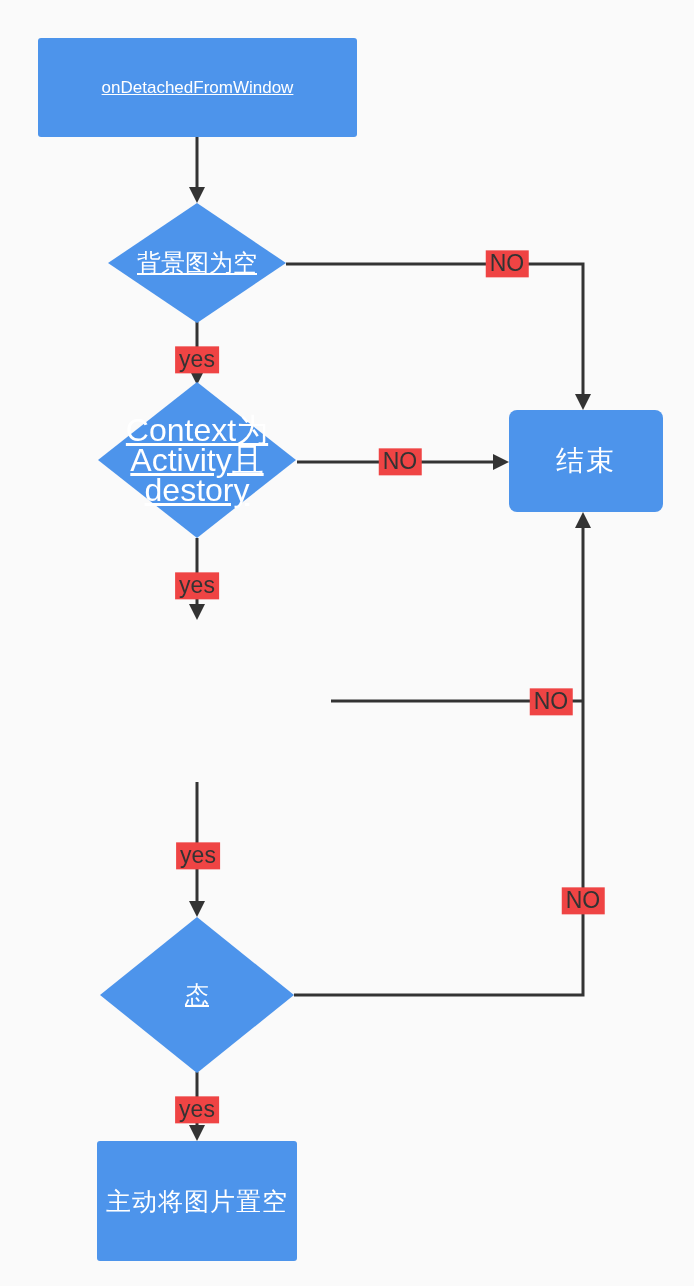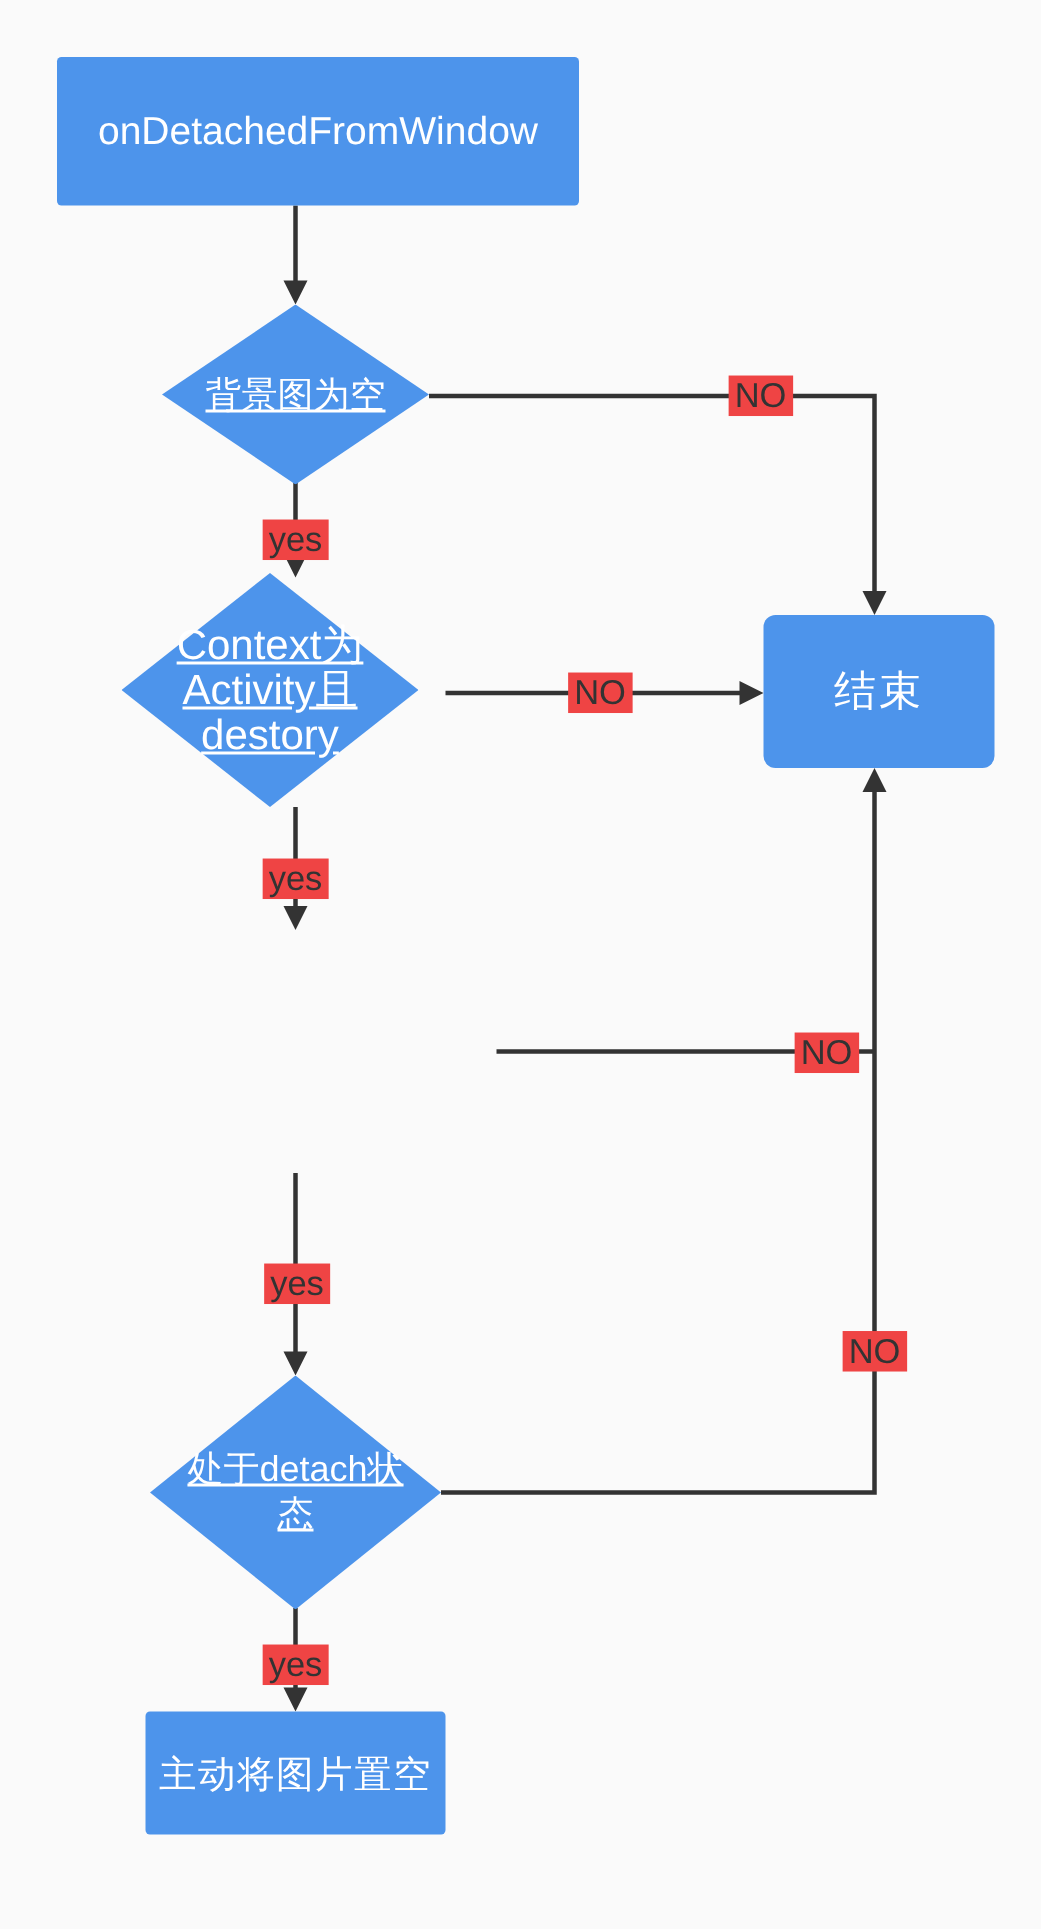--- a/index.html
+++ b/index.html
@@ -52,25 +52,25 @@
     display: flex;
     flex-direction: column;
     align-items: center;
     justify-content: center;
     text-align: center;
     color: #ffffff;
     z-index: 3;
     text-decoration: underline;
   }
   .node-text { display: block; }
-  #node-start { left: 38px; top: 38px; width: 348px; height: 99px; font-size: 26px; }
+  #node-start { left: 38px; top: 38px; width: 319px; height: 99px; font-size: 17px; text-decoration: underline; }
   #node-end   { left: 509px; top: 410px; width: 154px; height: 102px; font-size: 28px; letter-spacing: 2px; }
-  #node-action{ left: 97px; top: 1141px; width: 200px; height: 82px; font-size: 25px; letter-spacing: 1px; }
+  #node-action{ left: 97px; top: 1141px; width: 200px; height: 120px; font-size: 25px; letter-spacing: 1px; }
   #diamond-1 { left: 108px; top: 203px; width: 178px; height: 120px; font-size: 24px; }
-  #diamond-2 { left: 81px;  top: 382px; width: 198px; height: 156px; font-size: 28px; line-height: 30px; }
+  #diamond-2 { left: 98px;  top: 382px; width: 198px; height: 156px; font-size: 32px; line-height: 30px; }
   #diamond-3 { left: 63px;  top: 620px; width: 268px; height: 162px; font-size: 24px; line-height: 30px; }
   #diamond-4 { left: 100px; top: 917px; width: 194px; height: 156px; font-size: 24px; line-height: 30px; }
   .edge-label {
     position: absolute;
     transform: translate(-50%, -50%);
     background: #ef4444;
     color: #333333;
     font-size: 23px;
     line-height: 1.1;
     padding: 1px 4px;
@@ -159,21 +159,20 @@
       <span class="node-text">Context为</span>
       <span class="node-text">Activity且</span>
       <span class="node-text">destory</span>
     </div>
   </div>
 
 
   <div class="diamond" id="diamond-4">
     <div class="diamond-bg"></div>
     <div class="diamond-label">
-      <span class="node-text">处于detach状</span>
       <span class="node-text">态</span>
     </div>
   </div>
 
   <span class="edge-label" id="label-no-1">NO</span>
   <span class="edge-label" id="label-yes-1">yes</span>
   <span class="edge-label" id="label-no-2">NO</span>
   <span class="edge-label" id="label-yes-2">yes</span>
   <span class="edge-label" id="label-no-3">NO</span>
   <span class="edge-label" id="label-yes-3">yes</span>

